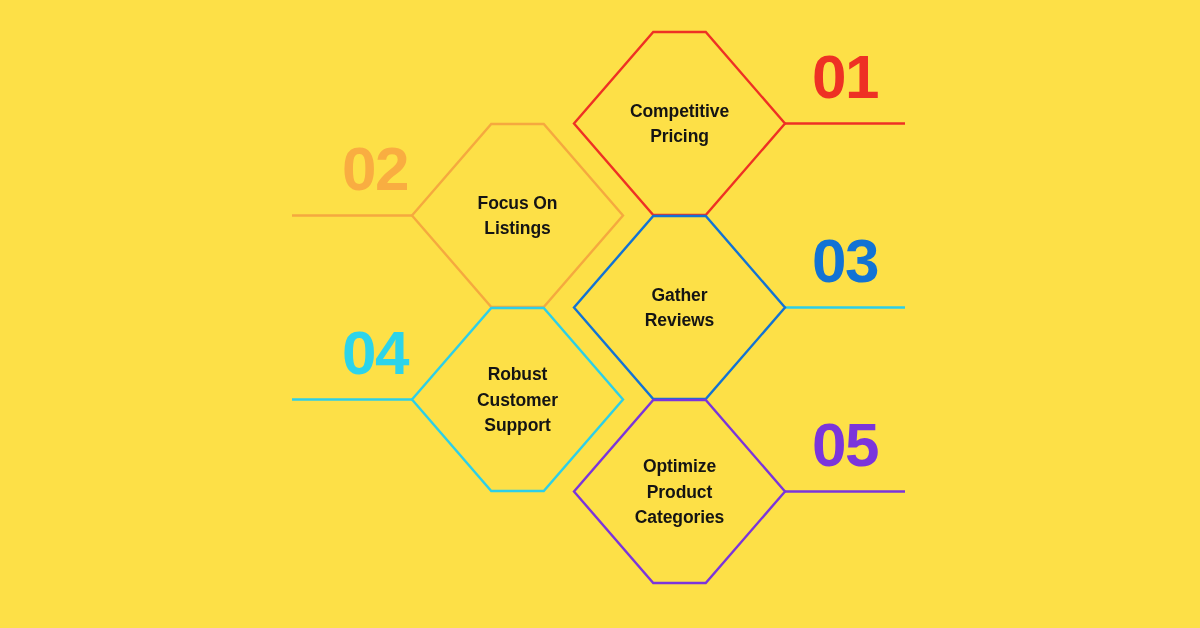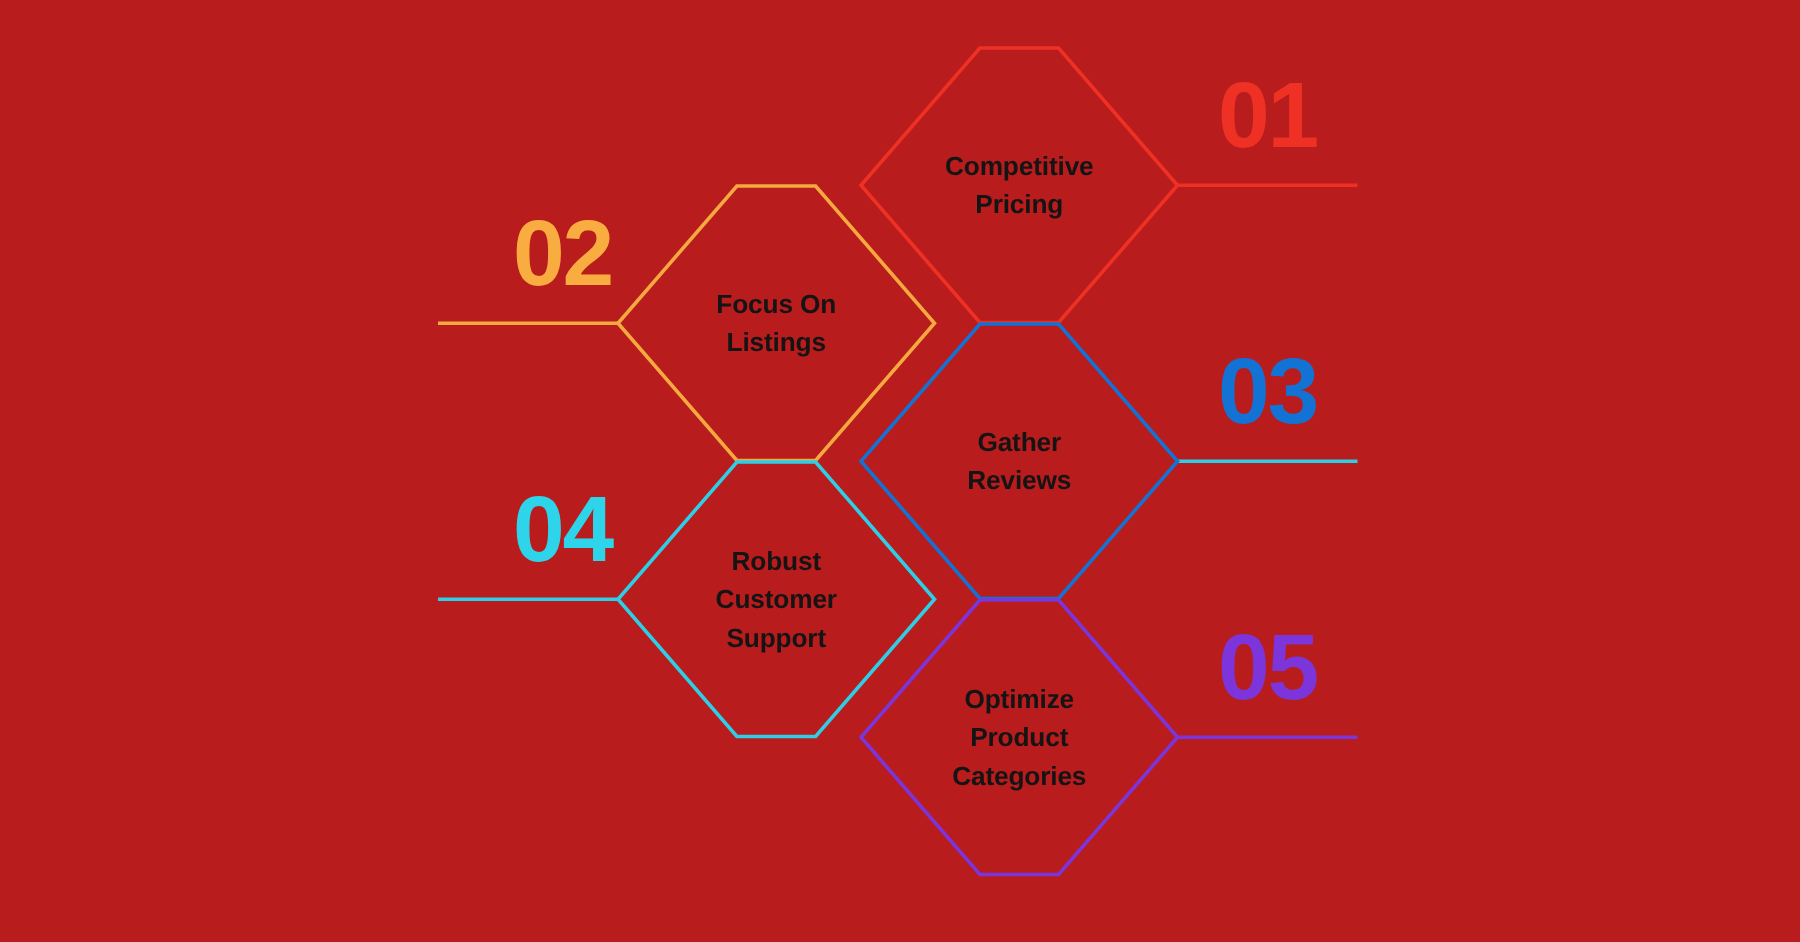--- a/index.html
+++ b/index.html
@@ -11,21 +11,21 @@
     width: 1200px;
     height: 628px;
     overflow: hidden;
     background: #dcdcdc;
     font-family: "Liberation Sans", sans-serif;
   }
   #infographic {
     position: relative;
     width: 1200px;
     height: 628px;
-    background: #b91c1c;
+    background: #fde047;
   }
   #hex-svg {
     position: absolute;
     top: 0;
     left: 0;
     width: 1200px;
     height: 628px;
     display: block;
   }
   .hex-outline {

